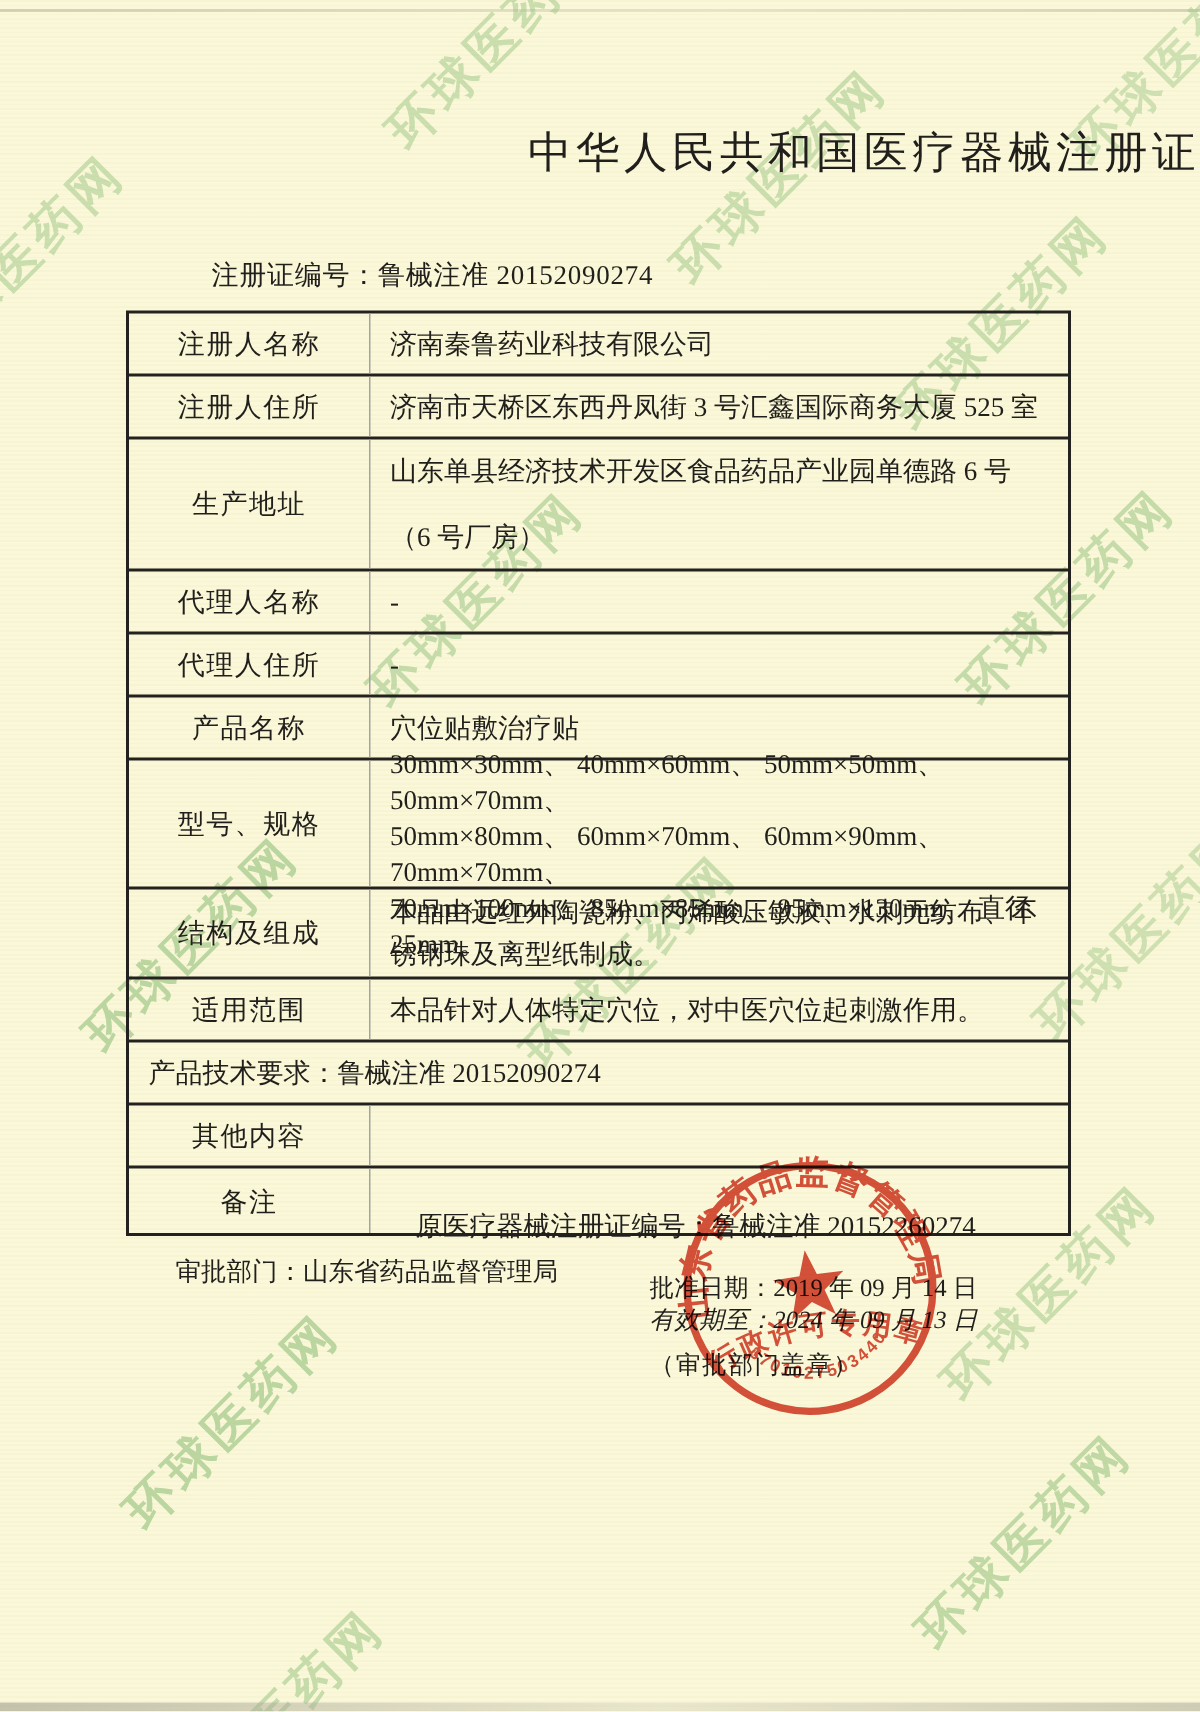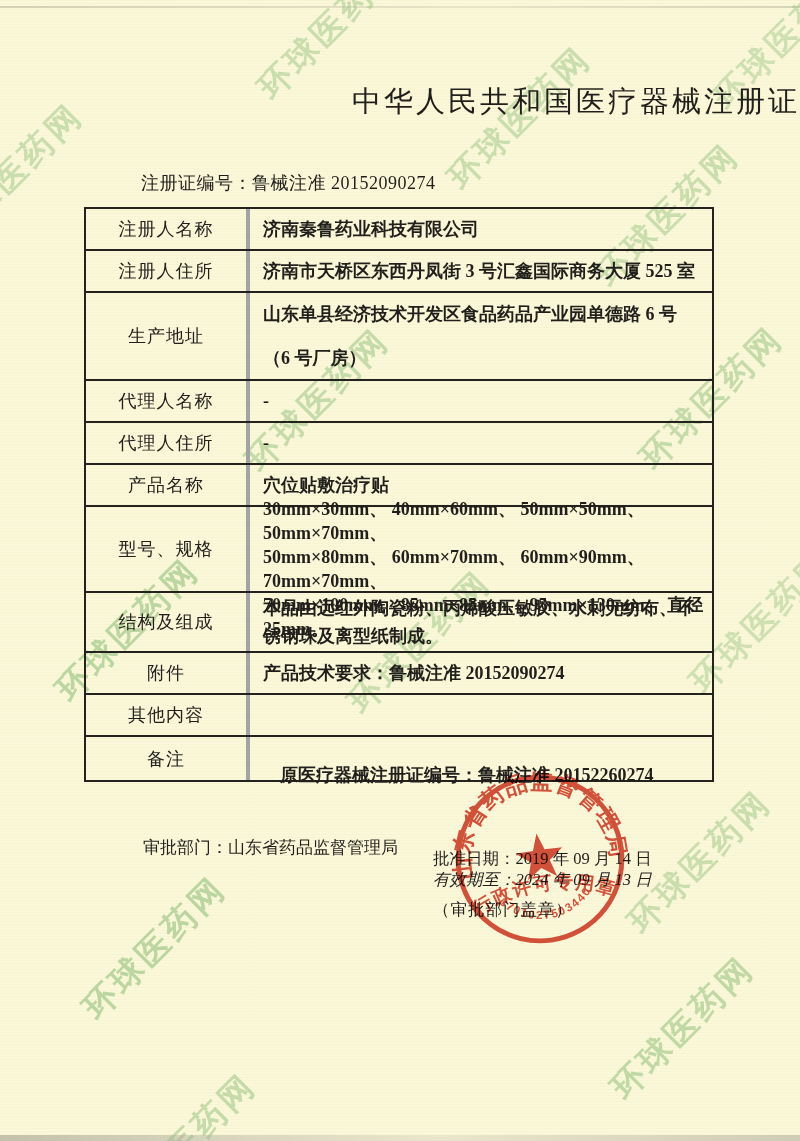--- a/index.html
+++ b/index.html
@@ -46,35 +46,35 @@
   
   .cert-table{
     position:absolute;left:84px;top:207px;width:630px;z-index:1;
     border:2px solid #24221e;
     box-sizing:border-box;
   }
   .trow{display:flex;align-items:stretch;}
   .trow + .trow{border-top:2px solid #24221e;}
   .tlabel{
     width:160px;flex:0 0 160px;
-    border-right:4px solid #a3a3a3;
+    border-right:1px solid #a3a3a3;
     display:flex;align-items:center;justify-content:center;
     font-size:18px;letter-spacing:1px;text-align:center;
   }
   .tvalue{
     flex:1;display:flex;align-items:center;
     padding-left:13px;padding-right:6px;
-    font-size:18px;line-height:28px;white-space:pre-line;font-weight:bold;
+    font-size:18px;line-height:28px;white-space:pre-line;
   }
   .h40{height:40px;} .h43{height:43px;} .h58{height:58px;} .h84{height:84px;} .h86{height:86px;}
   .r-addr .tvalue{line-height:44px;}
   .r-spec .tvalue{font-size:18px;line-height:24px;margin-top:40px;}
   .r-note .tvalue{padding-left:30px;margin-top:32px;}
   
-  .dept{position:absolute;left:117px;top:836px;z-index:2;font-size:17px;margin-left:26px;}
+  .dept{position:absolute;left:117px;top:836px;z-index:2;font-size:17px;}
   .date-line1{position:absolute;left:433px;top:848px;z-index:2;font-size:16.5px;}
   .date-line2{position:absolute;left:433px;top:869px;z-index:2;font-size:16.5px;font-style:italic;}
   .stamp-note{position:absolute;left:433px;top:899px;z-index:2;font-size:16.5px;letter-spacing:1px;}
   
   .seal{
     position:absolute;left:451px;top:770px;width:178px;height:178px;z-index:3;
     transform:rotate(-8deg);
     mix-blend-mode:multiply;opacity:.88;
     pointer-events:none;
   }
@@ -145,21 +145,24 @@
       <div class="tvalue">30mm×30mm、 40mm×60mm、 50mm×50mm、 50mm×70mm、
 50mm×80mm、 60mm×70mm、 60mm×90mm、 70mm×70mm、
 70mm×100mm、 85mm×85mm、 95mm×130mm、 直径 25mm。</div>
     </div>
     <div class="trow h58">
       <div class="tlabel">结构及组成</div>
       <div class="tvalue">本品由远红外陶瓷粉、丙烯酸压敏胶、水刺无纺布、不
 锈钢珠及离型纸制成。</div>
     </div>
     <div class="trow h40">
-      <div class="tlabel">附件</div>
+      <div class="tlabel">适用范围</div>
+      <div class="tvalue">本品针对人体特定穴位，对中医穴位起刺激作用。</div>
+    </div>
+    <div class="trow h40">
       <div class="tvalue">产品技术要求：鲁械注准 20152090274</div>
     </div>
     <div class="trow h40">
       <div class="tlabel">其他内容</div>
       <div class="tvalue"></div>
     </div>
     <div class="trow h43 r-note">
       <div class="tlabel">备注</div>
       <div class="tvalue">原医疗器械注册证编号：鲁械注准 20152260274</div>
     </div>

